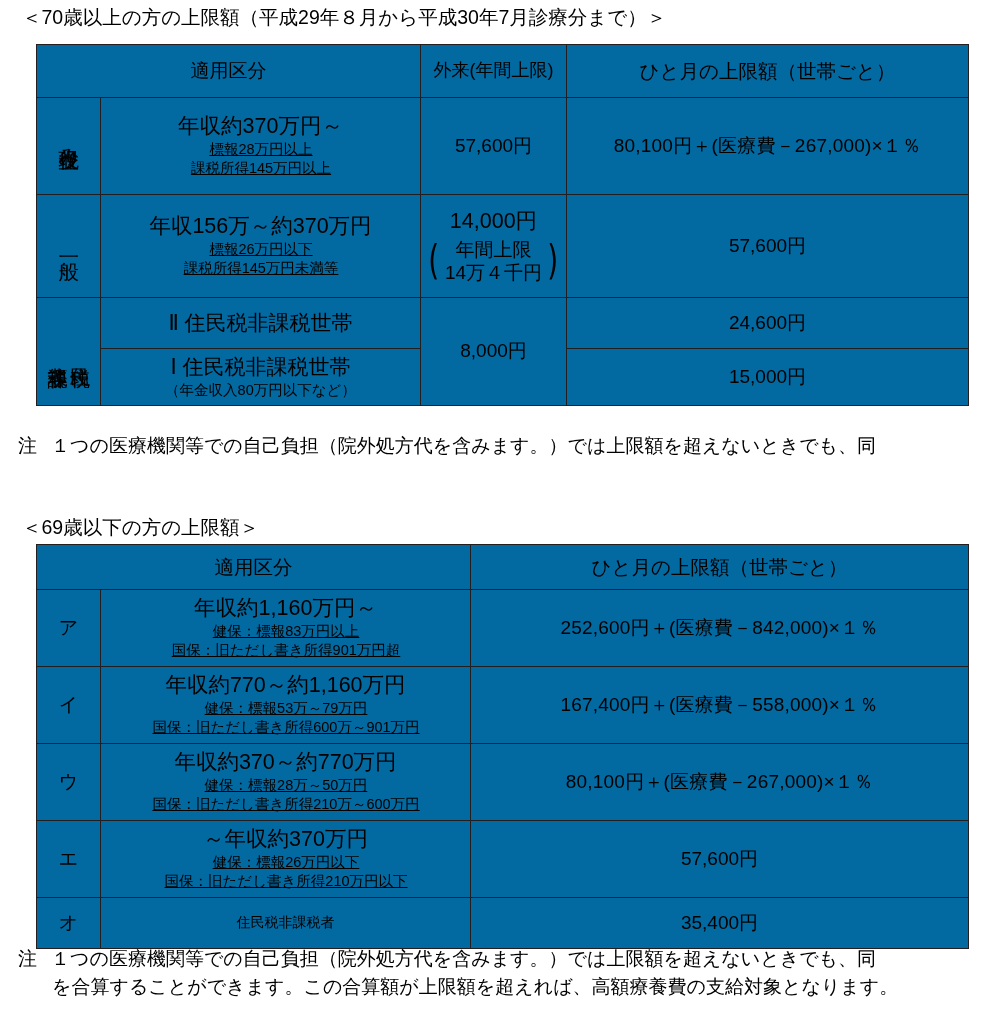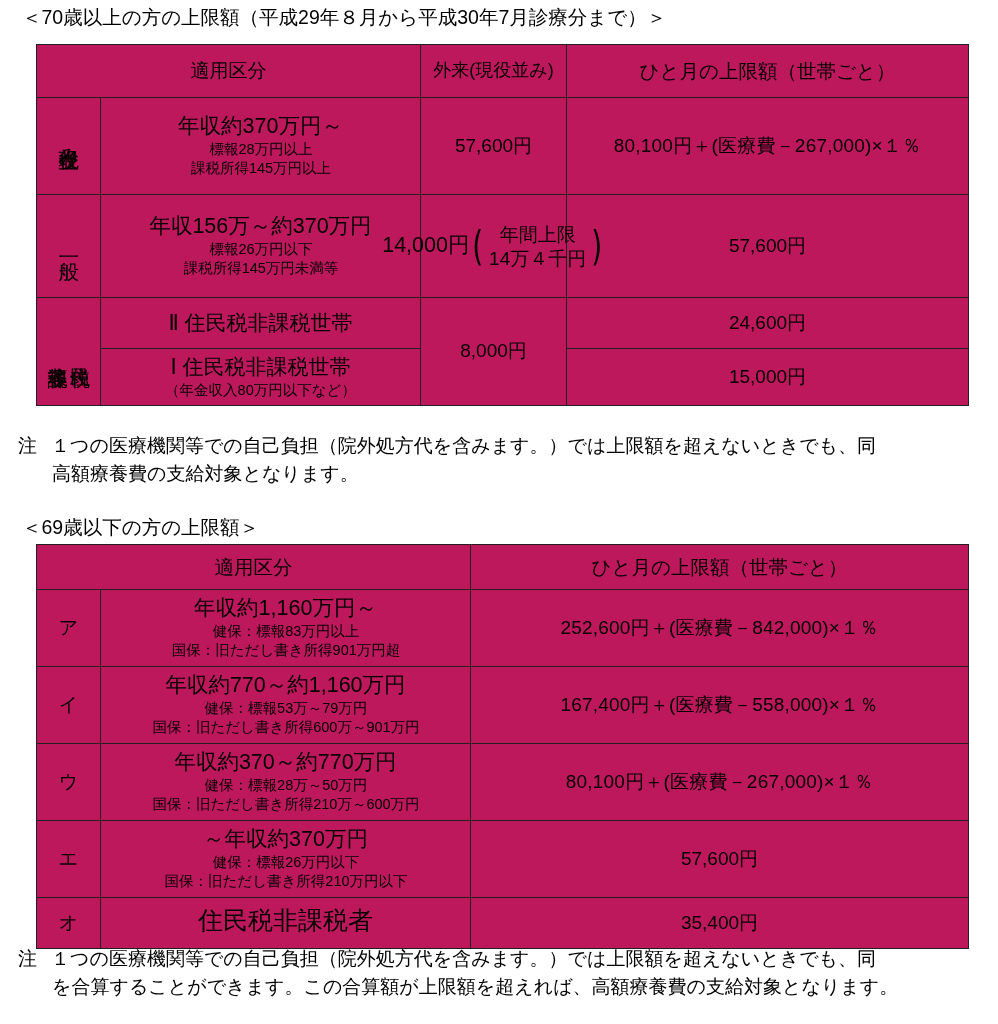--- a/index.html
+++ b/index.html
@@ -32,21 +32,21 @@
     letter-spacing: 0px;
   }
   #heading-70 { left: 22px; top: 8px; }
   #heading-69 { left: 22px; top: 518px; }
 
   
   table.doc-table {
     position: absolute;
     border-collapse: collapse;
     table-layout: fixed;
-    background: #be185d;
+    background: #0369a1;
   }
   table.doc-table td {
     border: 1.6px solid #231f20;
     padding: 0;
     text-align: center;
     vertical-align: middle;
     font-size: 19px;
     line-height: 1.28;
   }
 
@@ -78,21 +78,21 @@
   }
   .sub-line {
     font-size: 14.5px;
     line-height: 1.32;
     white-space: nowrap;
   }
   .left-block {
     text-align: left;
     padding: 7px 0 7px 14px;
   }
-  .left-block .sub-line { padding-left: 1px; }
+  .left-block .sub-line { padding-left: 1px; text-decoration: underline; }
 
   .indent-sub { padding-left: 22px; }
 
   .amount {
     font-size: 21.5px;
     white-space: nowrap;
   }
   .formula {
     font-size: 21.5px;
     white-space: nowrap;
@@ -128,21 +128,21 @@
 
   
   #gairai-head {
     font-size: 18px;
     white-space: nowrap;
   }
 
   
   .amount-stack {
     display: flex;
-    flex-direction: row;
+    flex-direction: column;
     align-items: center;
     justify-content: center;
     gap: 1px;
   }
   .bracket-box {
     display: flex;
     align-items: center;
     justify-content: center;
     gap: 3px;
     margin-top: 1px;
@@ -196,21 +196,21 @@
     <colgroup>
       <col class="c-cat-label">
         <col class="c-cat-desc">
         <col class="c-gairai">
         <col class="c-limit">
     </colgroup>
     <tbody>
 
       <tr>
         <td colspan="2" style="height:52px;">適用区分</td>
-        <td id="gairai-head">外来(現役並み)</td>
+        <td id="gairai-head">外来(年間上限)</td>
         <td style="font-size:19.5px;white-space:nowrap;">ひと月の上限額（世帯ごと）</td>
       </tr>
 
       <tr>
         <td style="height:96px;">
           <div class="vert-wrap">
             <span class="vert-single">現役並み</span>
           </div>
         </td>
         <td class="left-block">
@@ -269,21 +269,20 @@
         <td class="amount">15,000円</td>
       </tr>
     </tbody>
   </table>
 
   <div class="note" id="note-70">
     <div class="note-row">
       <span class="note-marker">注</span>
       <span>１つの医療機関等での自己負担（院外処方代を含みます。）では上限額を超えないときでも、同</span>
     </div>
-    <div class="note-cont">高額療養費の支給対象となります。</div>
   </div>
 
   <div class="section-heading" id="heading-69">＜69歳以下の方の上限額＞</div>
 
   <table class="doc-table" id="table-69">
     <colgroup>
       <col class="c-code">
         <col class="c-desc">
         <col class="c-lim">
     </colgroup>
@@ -328,21 +327,21 @@
         <td class="left-block">
           <div class="main-line">～年収約370万円</div>
           <div class="sub-line indent-sub">健保：標報26万円以下</div>
           <div class="sub-line indent-sub">国保：旧ただし書き所得210万円以下</div>
         </td>
         <td class="amount">57,600円</td>
       </tr>
 
       <tr>
         <td class="kana-code" style="height:50px;">オ</td>
-        <td style="font-size:25px;white-space:nowrap;font-family:Liberation Mono, monospace;">住民税非課税者</td>
+        <td style="font-size:14px;white-space:nowrap;">住民税非課税者</td>
         <td class="amount">35,400円</td>
       </tr>
     </tbody>
   </table>
 
   <div class="note" id="note-69">
     <div class="note-row">
       <span class="note-marker">注</span>
       <span>１つの医療機関等での自己負担（院外処方代を含みます。）では上限額を超えないときでも、同</span>
     </div>

